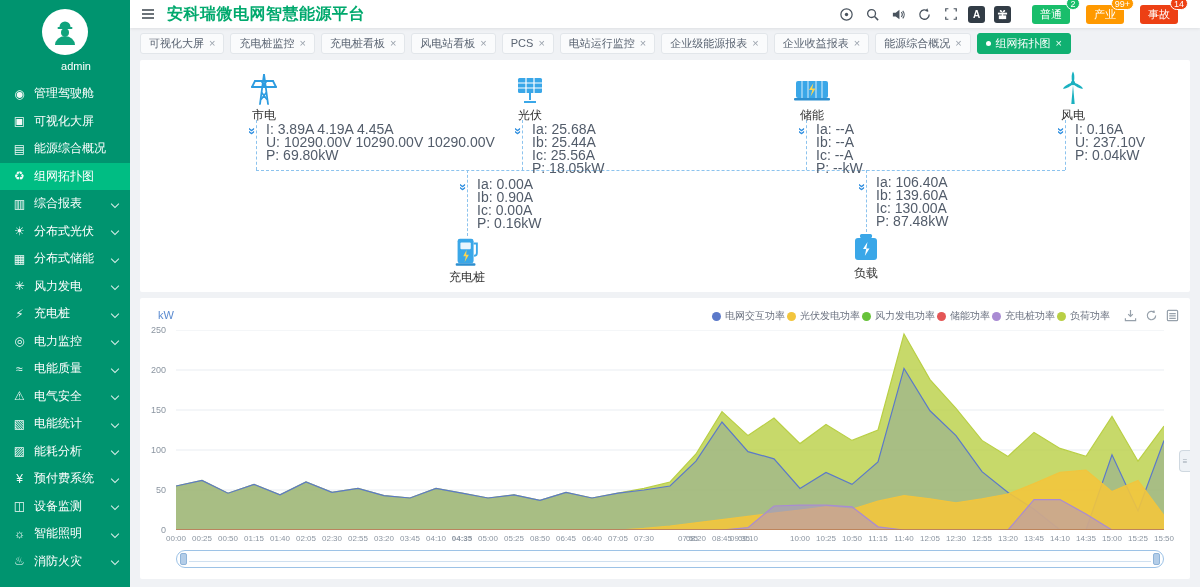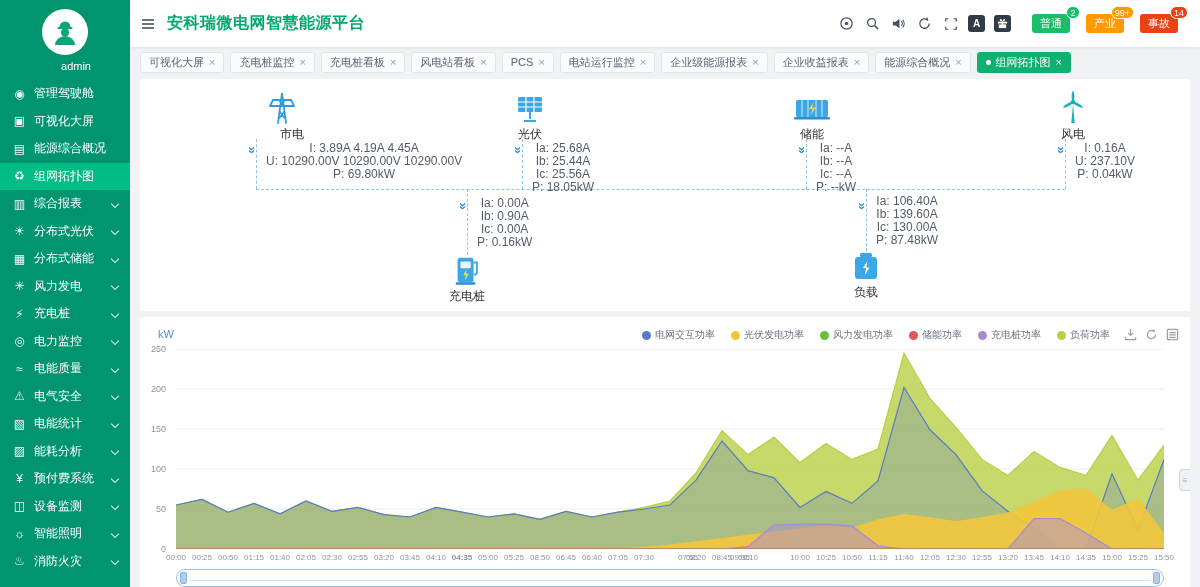--- a/index.html
+++ b/index.html
@@ -13,21 +13,21 @@
   .uname{font-size:11px;margin-top:5px;color:#fff;padding-left:22px;}
   #menu{margin-top:8px;}
   .mitem{display:flex;align-items:center;height:27.5px;padding:0 10px 0 12px;font-size:12px;cursor:pointer;white-space:nowrap;}
   .mitem.active{background:#00bd83;}
   .micon{width:15px;margin-right:7px;font-size:12px;text-align:center;opacity:.95;}
   .mlabel{flex:1;overflow:hidden;}
   .chev{width:6px;height:6px;border-right:1.3px solid rgba(255,255,255,.85);border-bottom:1.3px solid rgba(255,255,255,.85);transform:rotate(45deg);margin-left:4px;margin-right:2px;flex:none;}
 
   
   .main{position:absolute;left:130px;right:0;top:0;bottom:0;}
-  .topbar{height:47px;background:#fff;display:flex;align-items:center;padding:0 12px 0 10px;box-shadow:0 1px 3px rgba(0,0,0,.08);position:relative;z-index:5;}
+  .topbar{height:28px;background:#fff;display:flex;align-items:center;padding:0 12px 0 10px;box-shadow:0 1px 3px rgba(0,0,0,.08);position:relative;z-index:5;}
   .hamb{width:18px;height:18px;display:flex;align-items:center;cursor:pointer;}
   .title{font-size:16px;color:#00a96d;font-weight:bold;margin-left:9px;letter-spacing:.5px;}
   .hicons{margin-left:auto;display:flex;align-items:center;gap:9px;}
   .hicon{width:17px;height:17px;display:flex;align-items:center;justify-content:center;cursor:pointer;}
   .darkicon{width:17px;height:17px;background:#323c46;color:#fff;border-radius:3px;font-size:10px;display:flex;align-items:center;justify-content:center;font-weight:bold;cursor:pointer;}
   #statusTags{display:flex;align-items:center;gap:16px;margin-left:12px;margin-right:10px;}
   .stag{position:relative;font-size:11px;padding:2px 8px;border-radius:3px;color:#fff;cursor:pointer;white-space:nowrap;}
   .sbadge{position:absolute;top:-8px;right:-10px;min-width:14px;height:13px;line-height:11px;border-radius:7px;font-size:9px;text-align:center;padding:1px 3px;border:1px solid #fff;color:#fff;}
 
   
@@ -36,30 +36,30 @@
   .tclose{font-size:11px;color:#9aa2ac;cursor:pointer;line-height:1;}
   .tab.active{background:#10b071;border-color:#10b071;color:#fff;}
   .tab.active::before{content:'';width:5px;height:5px;border-radius:50%;background:#fff;}
   .tab.active .tclose{color:#eafff4;}
 
   
   .topo-panel{position:relative;margin:2px 10px 0;height:232px;background:#fff;border-radius:2px;overflow:hidden;}
   .tnode{position:absolute;width:44px;text-align:center;}
   .nicon{display:flex;justify-content:center;}
   .nlabel{font-size:12px;color:#333;margin-top:1px;white-space:nowrap;}
-  .tvalues{position:absolute;font-size:12px;color:#525c6a;line-height:13px;white-space:nowrap;text-align:center;}
+  .tvalues{position:absolute;font-size:14px;color:#525c6a;line-height:13px;white-space:nowrap;}
   .tline{white-space:nowrap;}
   .vline{position:absolute;width:0;border-left:1px dashed #8cc3ee;}
   .hline{position:absolute;height:0;border-top:1px dashed #8cc3ee;}
   .dchev{position:absolute;color:#2f8fe0;font-weight:bold;font-size:13px;transform:rotate(90deg);letter-spacing:-1px;line-height:1;}
 
   
   .chart-panel{position:relative;margin:6px 10px 0;height:281px;background:#fff;border-radius:2px;overflow:hidden;}
   .kw{position:absolute;left:18px;top:11px;font-size:11px;color:#5b8bd0;}
-  .legend{position:absolute;right:80px;top:11px;display:flex;gap:16px;align-items:center;}
+  .legend{position:absolute;right:80px;top:11px;display:flex;gap:2px;align-items:center;}
   .litem{display:inline-flex;align-items:center;gap:4px;font-size:10px;color:#6b7280;cursor:pointer;}
   .ldot{width:9px;height:9px;border-radius:50%;display:inline-block;}
   .toolbox{position:absolute;right:10px;top:10px;display:flex;gap:6px;align-items:center;}
   .ticon{width:15px;height:15px;cursor:pointer;display:flex;align-items:center;justify-content:center;}
   .plot{position:absolute;left:36px;top:32px;width:988px;height:200px;}
   .yaxis{position:absolute;left:0;top:32px;width:32px;height:200px;}
   .ytick{position:absolute;right:6px;font-size:9px;color:#8b95a1;}
   .xaxis{position:absolute;left:36px;top:234px;width:988px;height:14px;}
   .xtick{position:absolute;transform:translateX(-50%);font-size:8px;color:#8b95a1;top:2px;white-space:nowrap;}
   .brush{position:absolute;left:36px;top:252px;width:988px;height:18px;border:1px solid #9cc2e6;border-radius:9px;background:#fdfeff;cursor:pointer;}
@@ -290,21 +290,21 @@
       <div class="vline" style="left:327px;top:110px;height:66px;"></div>
       <div class="vline" style="left:726px;top:110px;height:62px;"></div>
 
       <span class="dchev" style="left:109px;top:64px;">»</span>
       <span class="dchev" style="left:375px;top:64px;">»</span>
       <span class="dchev" style="left:659px;top:64px;">»</span>
       <span class="dchev" style="left:918px;top:64px;">»</span>
       <span class="dchev" style="left:320px;top:120px;">»</span>
       <span class="dchev" style="left:719px;top:120px;">»</span>
 
-      <div class="tnode" style="left:120px;top:10px;text-align:right;">
+      <div class="tnode" style="left:102px;top:10px;">
         <div class="nicon">
           <svg width="34" height="36" viewBox="0 0 34 36">
               <g stroke="#2d9ce0" stroke-width="1.8" fill="none" stroke-linecap="round">
                 <path d="M13 34 L17 4 L21 34"></path>
                 <path d="M8 11 h18"></path>
                 <path d="M5 17 h24"></path>
                 <path d="M14.2 11 L19 17 M19.8 11 L15 17"></path>
                 <path d="M15 23 L19.6 29 M19 23 L14.4 29"></path>
                 <path d="M8 11 L5 17 M26 11 L29 17"></path>
               </g>

